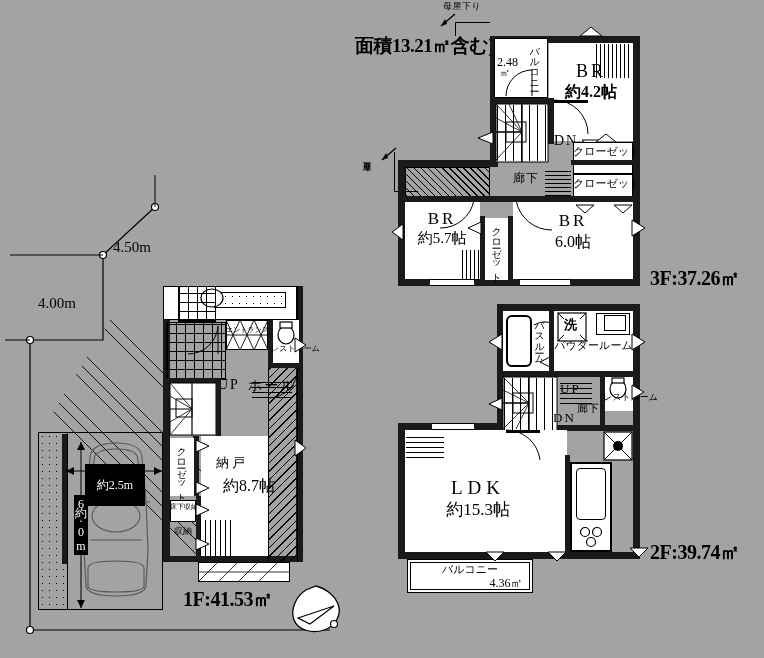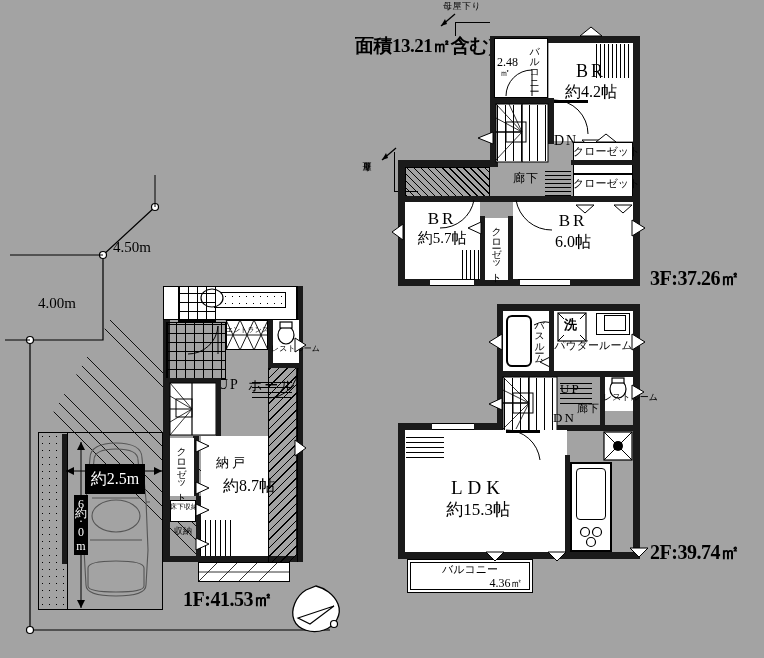--- a/index.html
+++ b/index.html
@@ -107,21 +107,21 @@
     <div class="lbl serif" style="left:497px;top:56px;font-size:12px;">2.48</div>
     <div class="lbl serif" style="left:500px;top:68px;font-size:10px;">㎡</div>
     <svg class="abs" style="left:506px;top:70px;width:28px;height:28px;">
       <path d="M26,0 A26,26 0 0 0 0,26" stroke="#000" stroke-width="1" fill="none"></path>
       <path d="M26,0 L26,26" stroke="#000" stroke-width="1" fill="none"></path>
     </svg>
 
     <div class="abs" style="left:549px;top:43px;width:84px;height:98px;background:#fff;"></div>
     <div class="vlines" style="left:596px;top:44px;width:36px;height:34px;"></div>
     <div class="lbl serif ctr" style="left:551px;top:62px;width:80px;font-size:18px;letter-spacing:3px;">BR</div>
-    <div class="lbl serif ctr jp" style="left:551px;top:84px;width:80px;font-size:16px;">約4.2帖</div>
+    <div class="lbl serif ctr jp" style="left:551px;top:84px;width:80px;font-size:16px;font-weight:bold;">約4.2帖</div>
 
     <svg class="abs" style="left:580px;top:27px;width:22px;height:10px;">
       <path d="M0,9 L22,9 M0,9 L11,0 L22,9" stroke="#000" stroke-width="1" fill="#fff"></path>
     </svg>
     <svg class="abs" style="left:582px;top:140px;width:20px;height:10px;">
       <path d="M0,0 L20,0 M0,0 L10,9 L20,0" stroke="#000" stroke-width="1" fill="#fff"></path>
     </svg>
 
     <div class="wall" style="left:490px;top:98px;width:6px;height:68px;"></div>
     <div class="wall" style="left:490px;top:98px;width:64px;height:6px;"></div>
@@ -375,22 +375,22 @@
                  L74,146 C74,150 64,152 46,152 C28,152 18,150 18,146 Z"></path>
         <path d="M12,62 L16,62 M76,62 L80,62"></path>
       </g>
     </svg>
 
     <svg class="abs" style="left:64px;top:466px;width:100px;height:10px;">
       <line x1="2" y1="5" x2="98" y2="5" stroke="#000" stroke-width="1"></line>
       <path d="M2,5 L10,1 L10,9 Z" fill="#000"></path>
       <path d="M98,5 L90,1 L90,9 Z" fill="#000"></path>
     </svg>
-    <div class="lbl serif ctr" style="left:85px;top:464px;width:56px;font-size:16px;color:#fff;background:#000;
-                padding:7px 2px;">約2.5m</div>
+    <div class="lbl serif ctr" style="left:85px;top:464px;width:56px;font-size:12px;color:#fff;background:#000;
+                padding:15px 2px;">約2.5m</div>
     <svg class="abs" style="left:76px;top:440px;width:10px;height:170px;">
       <line x1="5" y1="2" x2="5" y2="168" stroke="#000" stroke-width="1"></line>
       <path d="M5,2 L1,10 L9,10 Z" fill="#000"></path>
       <path d="M5,168 L1,160 L9,160 Z" fill="#000"></path>
     </svg>
     <div class="vtxt serif" style="left:74px;top:495px;font-size:12px;color:#fff;background:#000;padding:2px 1px;">約6.0m</div>
 
     <div class="wall" style="left:296px;top:286px;width:7px;height:276px;"></div>
     <div class="wall" style="left:163px;top:320px;width:7px;height:242px;"></div>
     <div class="wall" style="left:163px;top:556px;width:140px;height:6px;"></div>

